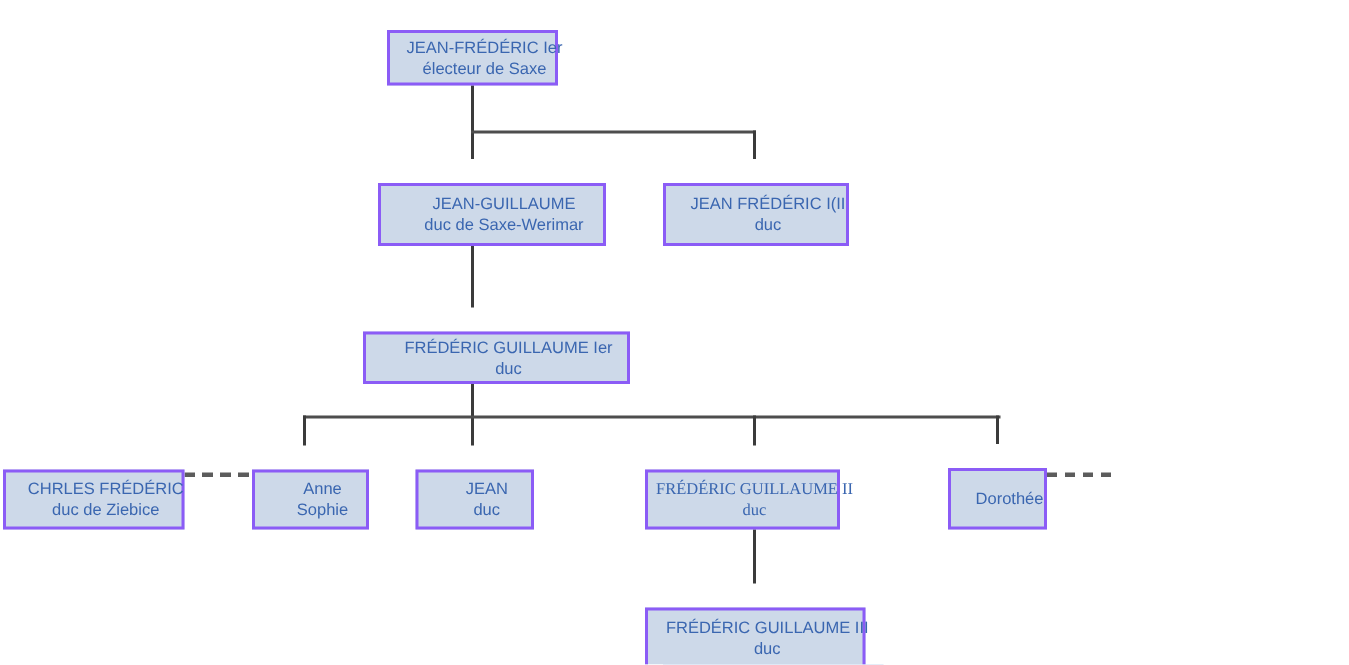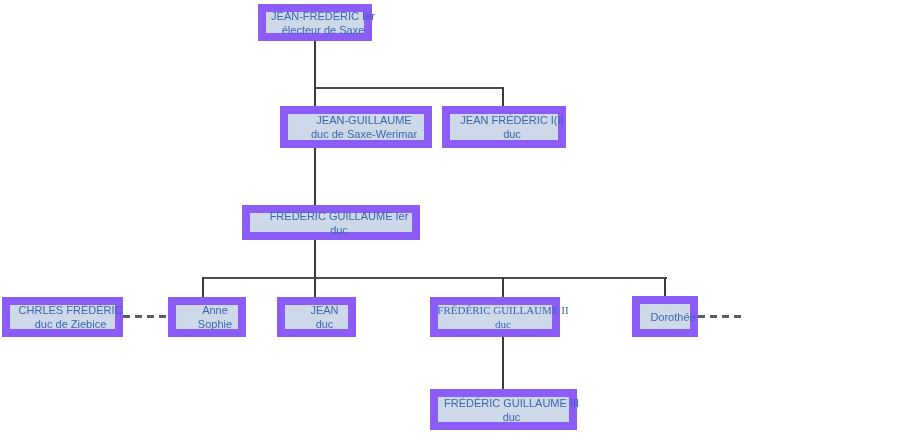--- a/index.html
+++ b/index.html
@@ -16,25 +16,25 @@
     position: absolute;
     left: 12px; top: 13px;
     width: 100%; height: 100%;
     background: #3b73c9;
     border: 1px solid #7fa5dc;
     box-sizing: border-box;
     z-index: -1;
   }
   .node-box {
     position: absolute;
-    left: 0; top: 0;
+    left: 0; top: 16px;
     width: 100%; height: 100%;
     box-sizing: border-box;
     background: #cdd9e9;
-    border: 8px solid #8b5cf6;
+    border: 2px solid #8b5cf6;
     color: #3a66b0;
     display: flex;
     flex-direction: column;
     align-items: center;
     justify-content: center;
     text-align: center;
     font-size: 11px;
     line-height: 14px;
     white-space: nowrap;
     padding-left: 16px;
@@ -67,21 +67,21 @@
   <div class="conn-dash" style="left:698px; top:315px; width:44px;"></div>
 
   <div class="node" style="left:258px; top:4px; width:114px; height:37px;">
     <div class="node-shadow"></div>
     <div class="node-box">
       <span>JEAN-FRÉDÉRIC Ier</span>
       <span>électeur de Saxe</span>
     </div>
   </div>
 
-  <div class="node" style="left:252px; top:106px; width:152px; height:42px;margin-left:28px;">
+  <div class="node" style="left:252px; top:106px; width:152px; height:42px;">
     <div class="node-shadow"></div>
     <div class="node-box">
       <span>JEAN-GUILLAUME</span>
       <span>duc de Saxe-Werimar</span>
     </div>
   </div>
 
   <div class="node" style="left:442px; top:106px; width:124px; height:42px;">
     <div class="node-shadow"></div>
     <div class="node-box">

